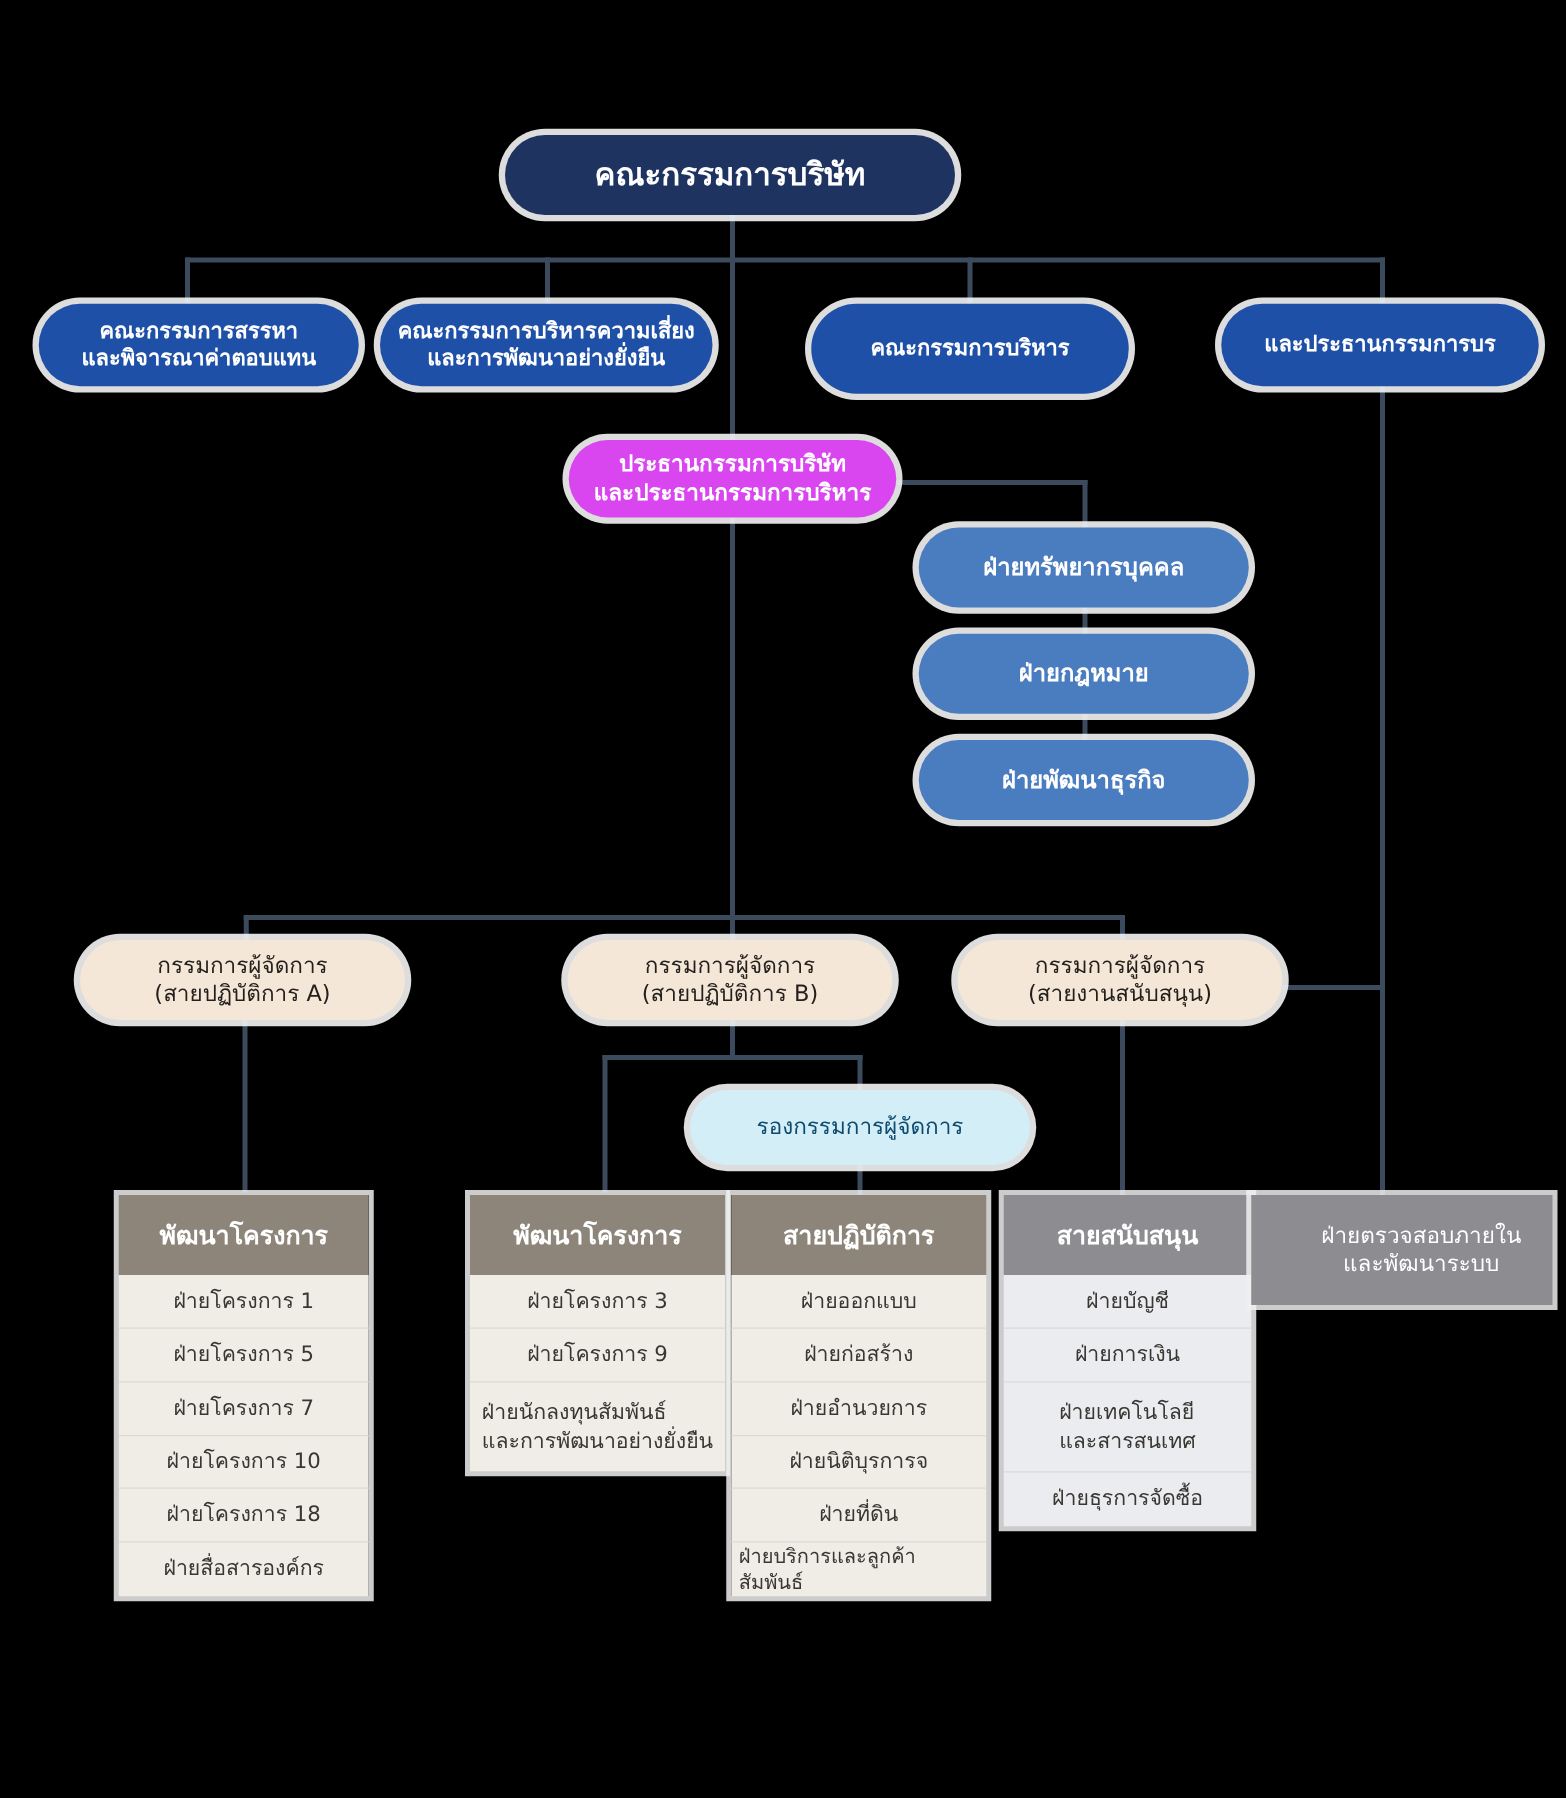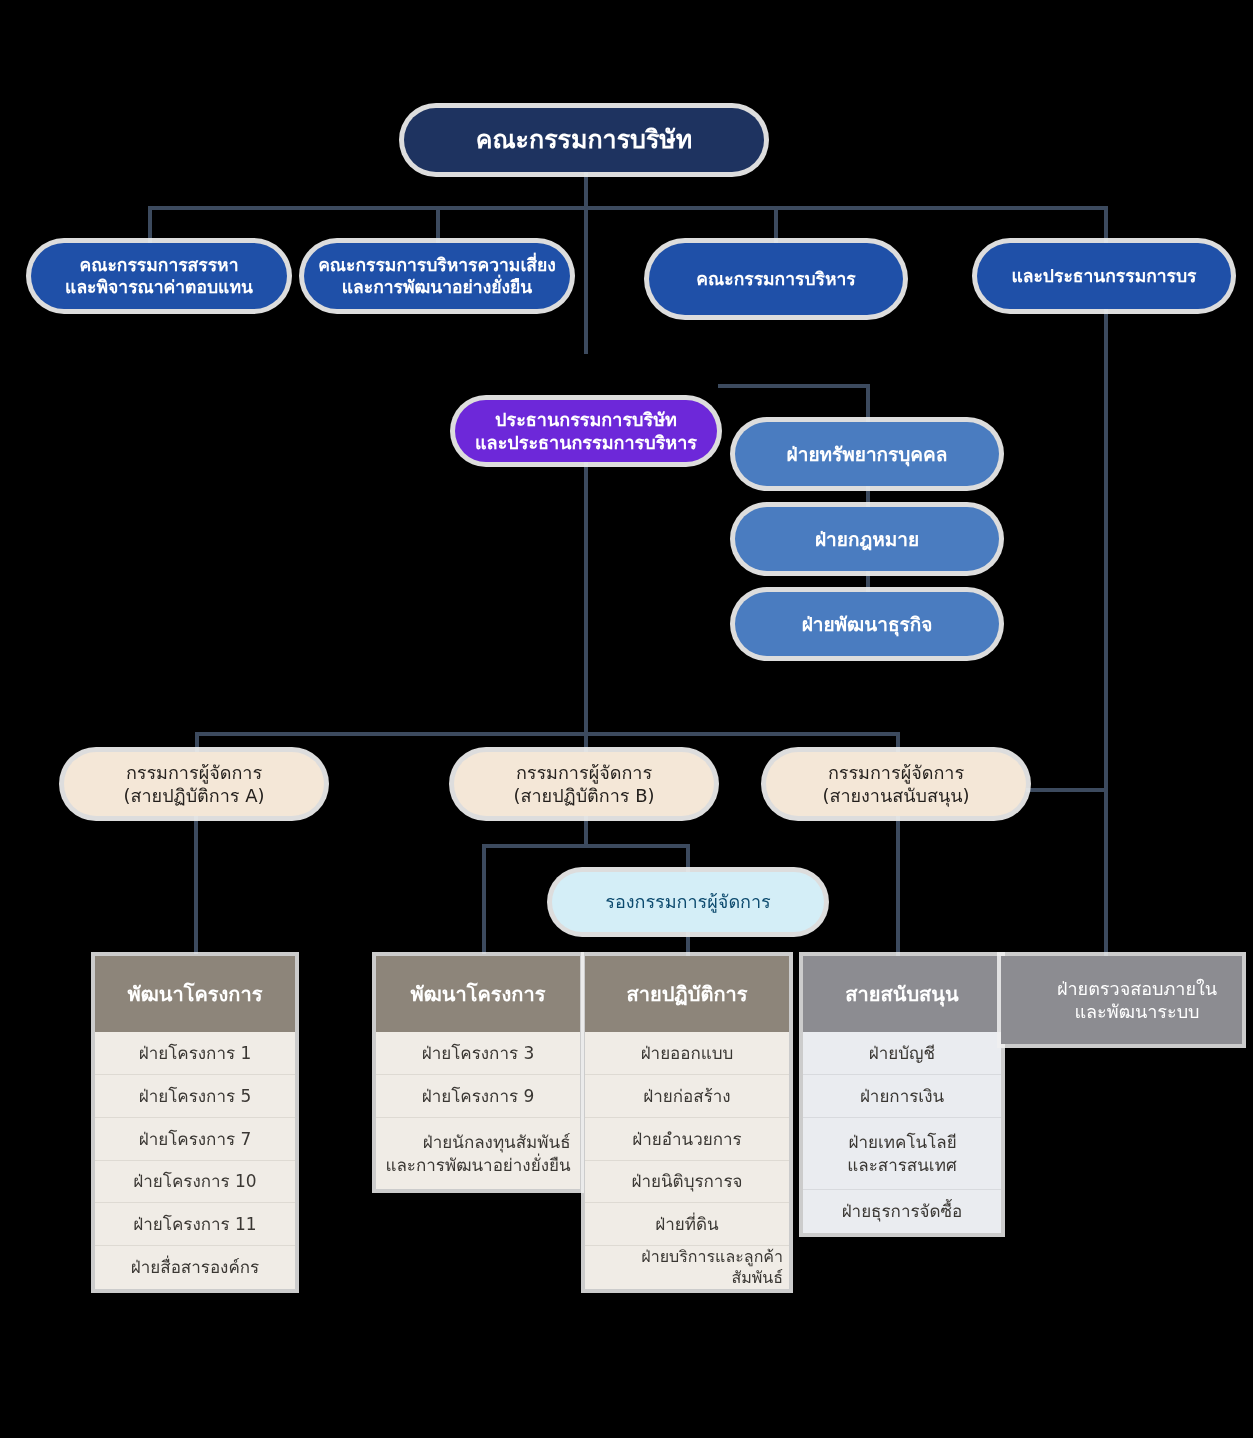--- a/index.html
+++ b/index.html
@@ -24,36 +24,36 @@
     border-radius:40px;
     box-sizing:border-box;
     line-height:1.28;
     box-shadow:0 0 0 5px rgba(240,240,240,.92);
     z-index:3;
   }
   .node span{display:block;padding:0 10px;}
 
   .n-board{background:#1e3360;color:#ffffff;font-size:25px;font-weight:700;}
   .n-cmte{background:#1f50a8;color:#ffffff;font-size:17.5px;font-weight:600;}
-  .n-pres{background:#6d28d9;color:#ffffff;font-size:18px;font-weight:600;margin-top:48px;}
+  .n-pres{background:#d946ef;color:#ffffff;font-size:18px;font-weight:600;}
   .n-dept{background:#4a7cc0;color:#ffffff;font-size:19px;font-weight:700;}
   .n-md{background:#f4e7d7;color:#231f1c;font-size:18px;font-weight:500;}
   .n-vp{background:#d4eef7;color:#0c4a6e;font-size:18px;font-weight:500;}
 
   
   .col{position:absolute;z-index:2;box-shadow:0 0 0 4px rgba(240,240,240,.85);}
   .col-head{
     display:flex;align-items:center;justify-content:center;
     color:#ffffff;font-size:20px;font-weight:600;
-    height:76px;line-height:1.25;
+    height:64px;line-height:1.25;
   }
   .col-body{display:flex;flex-direction:column;}
   .col-item{
     display:flex;align-items:center;justify-content:center;
-    text-align:right;font-size:17px;color:#3a3733;
+    text-align:left;font-size:17px;color:#3a3733;
     padding:0 6px;line-height:1.3;box-sizing:border-box;
   }
   
   .warm .col-head{background:#8d857a;}
   .warm .col-body{background:#f0ece6;}
   .warm .col-item{border-top:1px solid #dedad3;}
   .warm .col-item:first-child{border-top:none;}
   
   .cool .col-head{background:#8c8c91;}
   .cool .col-body{background:#eaecf0;}
@@ -151,21 +151,21 @@
     <span>รองกรรมการผู้จัดการ</span>
   </div>
 
   <div class="col warm" style="left:95px;top:956px;width:200px;">
     <div class="col-head">พัฒนาโครงการ</div>
     <div class="col-body">
       <div class="col-item" style="height:42px;">ฝ่ายโครงการ 1</div>
       <div class="col-item" style="height:43px;">ฝ่ายโครงการ 5</div>
       <div class="col-item" style="height:43px;">ฝ่ายโครงการ 7</div>
       <div class="col-item" style="height:42px;">ฝ่ายโครงการ 10</div>
-      <div class="col-item" style="height:43px;">ฝ่ายโครงการ 11</div>
+      <div class="col-item" style="height:43px;">ฝ่ายโครงการ 18</div>
       <div class="col-item" style="height:44px;">ฝ่ายสื่อสารองค์กร</div>
     </div>
   </div>
 
   <div class="col warm" style="left:376px;top:956px;width:204px;">
     <div class="col-head">พัฒนาโครงการ</div>
     <div class="col-body">
       <div class="col-item" style="height:42px;">ฝ่ายโครงการ 3</div>
       <div class="col-item" style="height:43px;">ฝ่ายโครงการ 9</div>
       <div class="col-item" style="height:72px;">ฝ่ายนักลงทุนสัมพันธ์<br>และการพัฒนาอย่างยั่งยืน</div>

